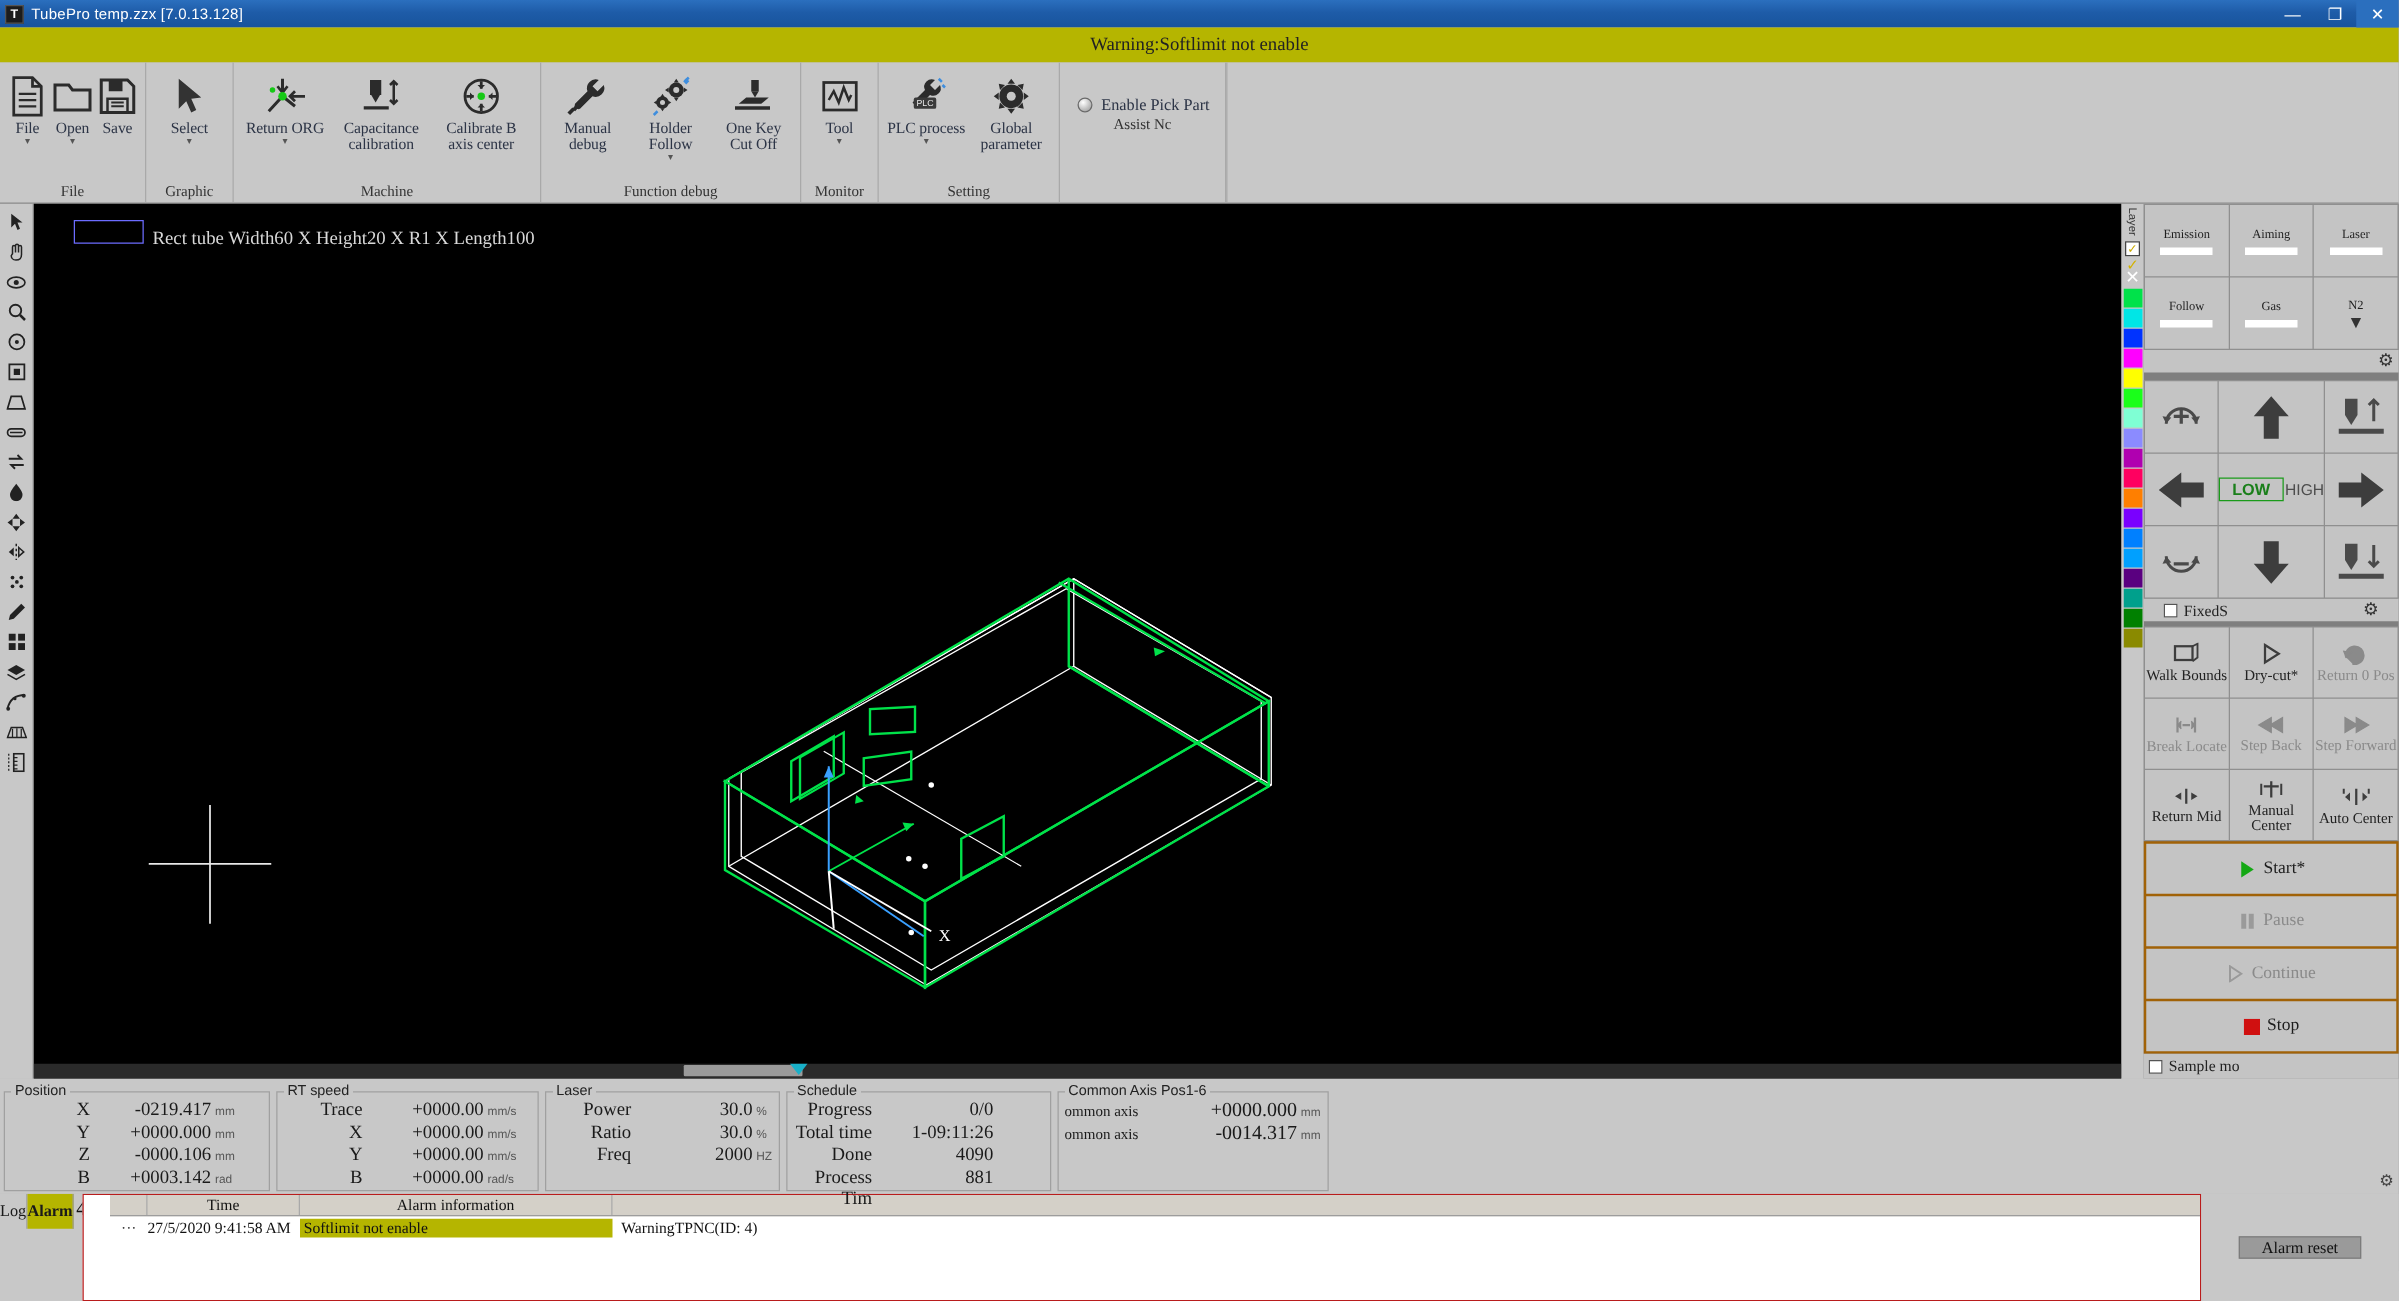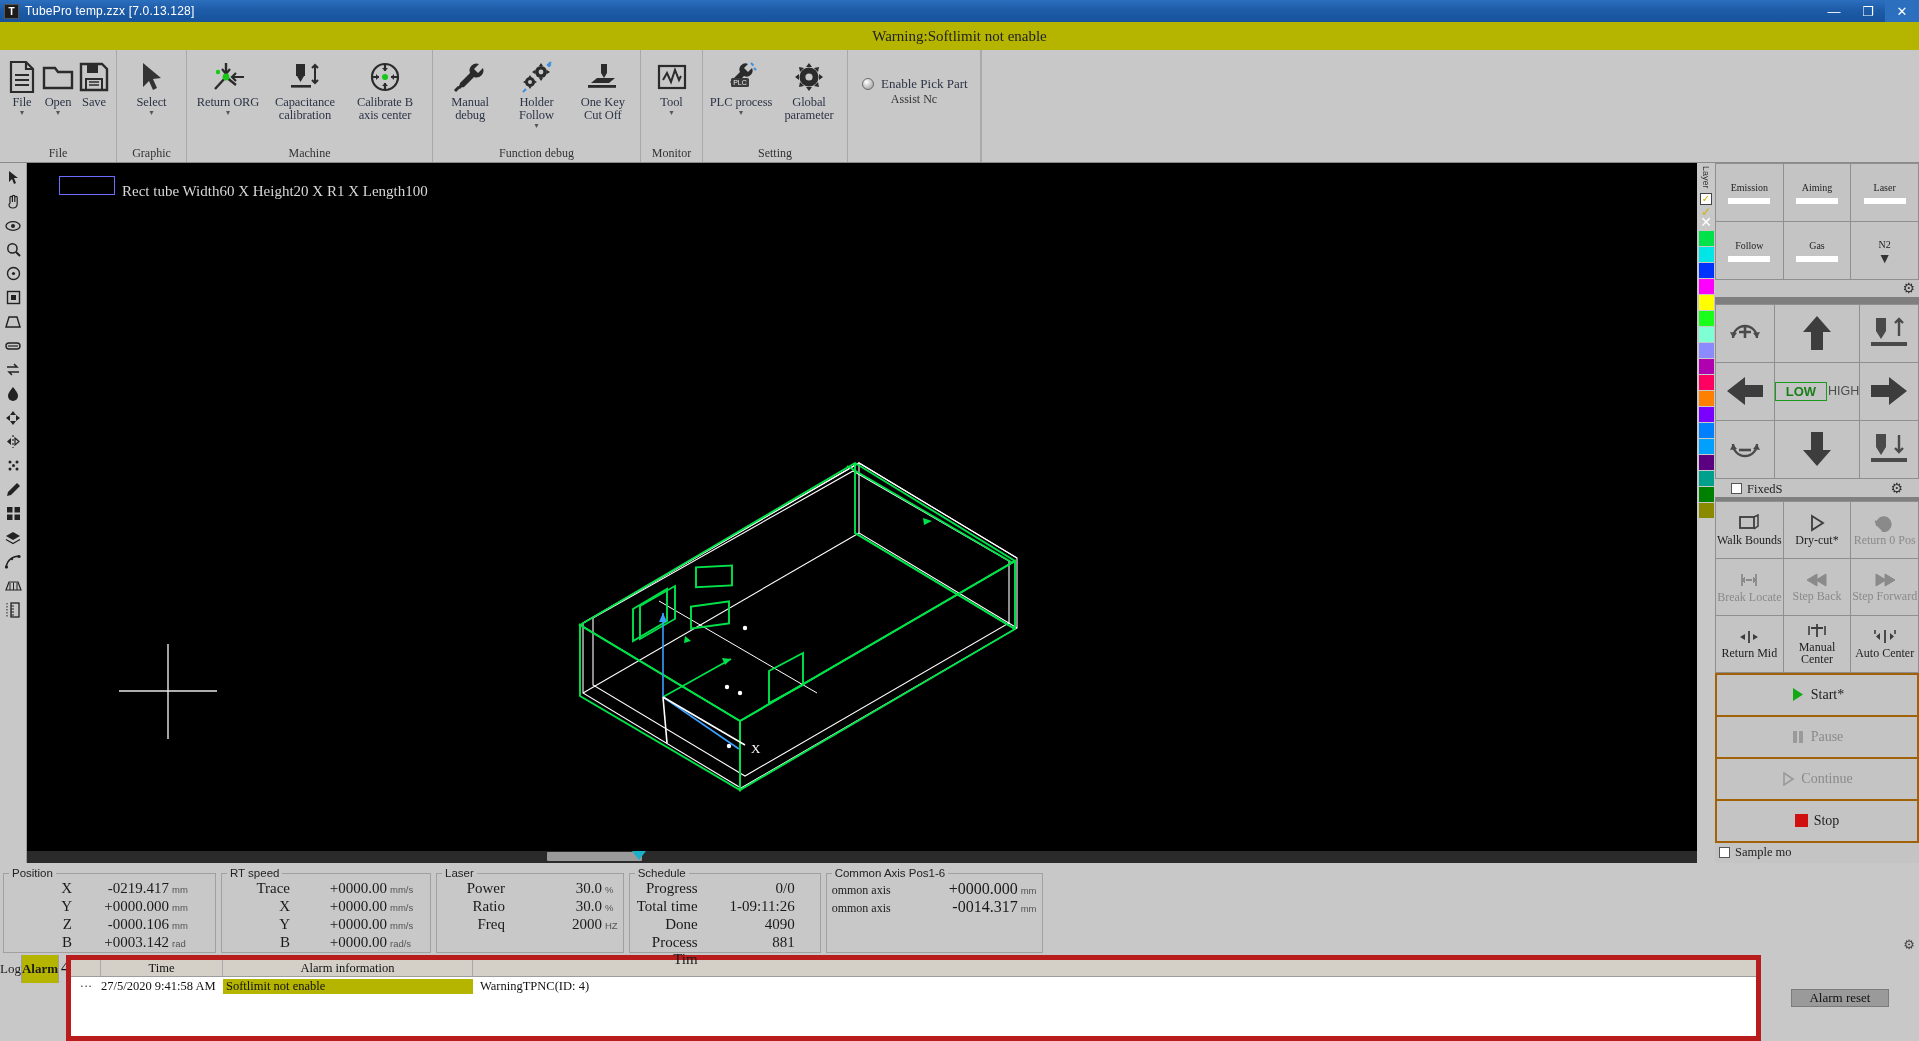--- a/index.html
+++ b/index.html
@@ -131,21 +131,21 @@
   .cax .sval{ font-size:16px; min-width:102px;}
   #statusbar .gearcorner{ position:absolute; right:4px; bottom:2px; font-size:13px; color:#444;}
 
   
   #logarea{ height:86px; display:flex; background:#c8c8c8; }
   #logtabs{ width:66px; background:#c8c8c8; display:flex; flex-direction:row; }
   .logtab{ height:28px; display:flex; align-items:center; justify-content:center;
     font-size:13px; color:#1a1a1a; border-right:1px solid #9d9d9d;}
   .logtab.sel{ background:#b5b500; font-weight:bold; }
   #logtime{ font-size:16px; color:#111; padding:4px 2px; border-right:1px solid #9d9d9d;}
-  #logtable{ flex:1; background:#fff; border:5px solid #b91c1c; }
+  #logtable{ flex:1; background:#fff; border:1px solid #b91c1c;padding-left:21px; }
   .lhead{ display:flex; height:17px; background:#d4d0c8; border-bottom:1px solid #9d9d9d;
     font-size:12.5px; color:#111; }
   .lhead div{ border-right:1px solid #a9a9a9; display:flex; align-items:center;
     justify-content:center; }
   .lrow{ display:flex; height:18px; font-size:12.5px; color:#111; align-items:center; }
   .lrow .c0{ width:30px; text-align:center; color:#333;}
   .lrow .c1{ width:122px; }
   .lrow .c2{ width:250px; background:#b5b500; padding-left:3px;}
   .lrow .c3{ flex:1; padding-left:7px; }
   #alarmreset{ width:98px; background:#9a9a9a; display:flex; align-items:center;
@@ -845,21 +845,21 @@
           <span class="sunit">%</span>
         </div>
         <div class="srow">
           <span class="sname">Freq</span>
           <span class="sval">2000</span>
           <span class="sunit">HZ</span>
         </div>
       </div>
   </fieldset>
 
-  <fieldset class="sp" style="width:192px">
+  <fieldset class="sp" style="width:212px">
     <legend>Schedule</legend>
     <div id="sched-rows">
         <div class="srow">
           <span class="sname">Progress</span>
           <span class="sval">0/0</span>
           <span class="sunit"></span>
         </div>
         <div class="srow">
           <span class="sname">Total time</span>
           <span class="sval">1-09:11:26</span>

